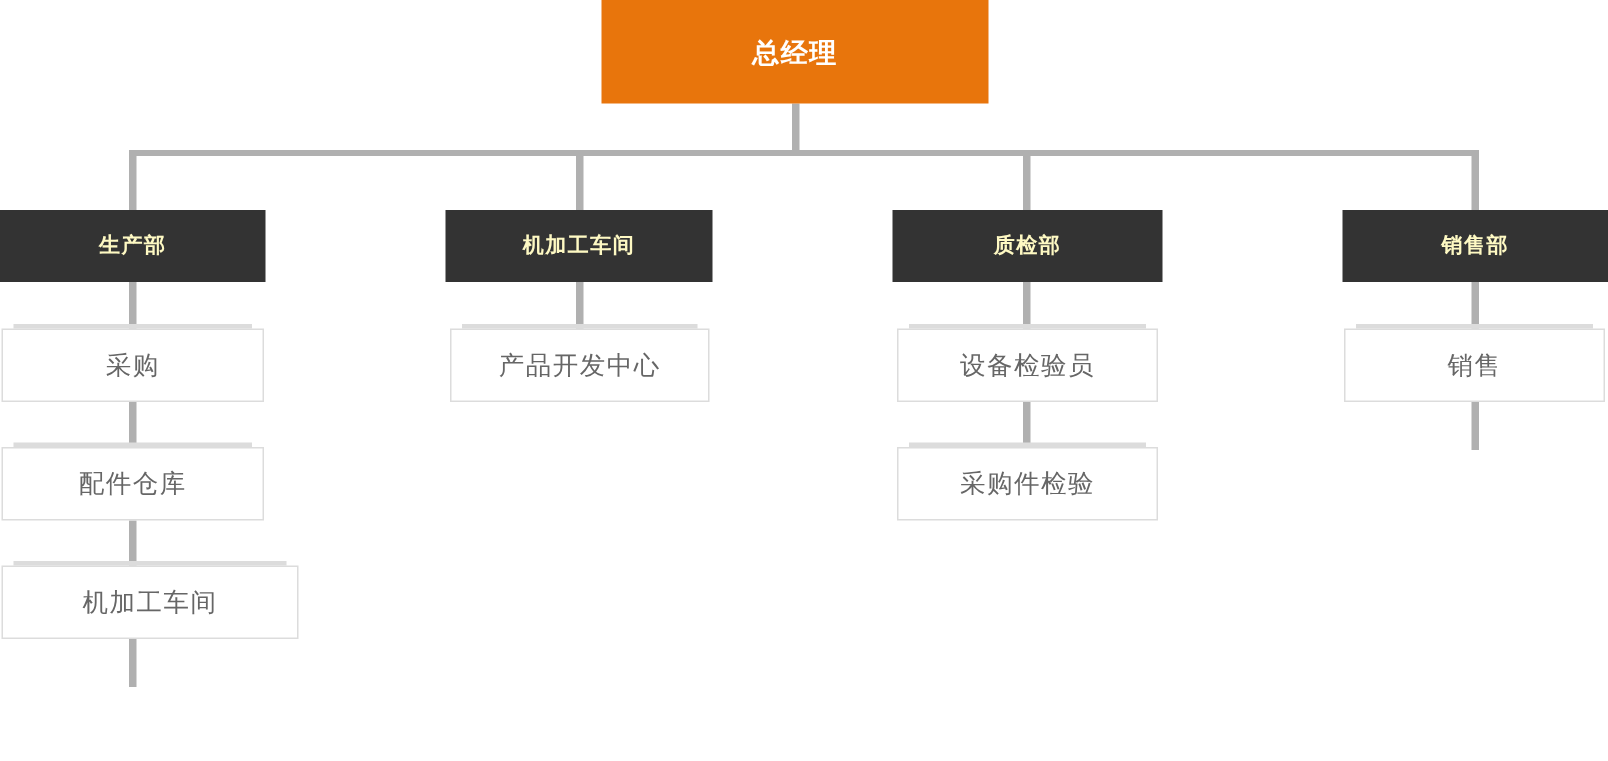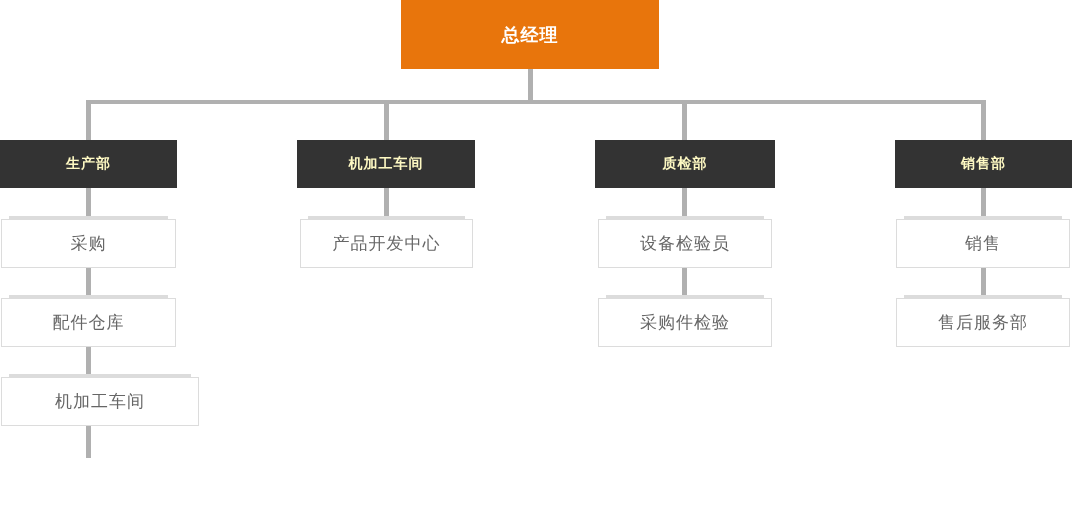--- a/index.html
+++ b/index.html
@@ -88,15 +88,14 @@
   <div class="node leaf" style="left:1px; top:219px; width:175px; height:49px;">采购</div>
   <div class="node leaf" style="left:1px; top:298px; width:175px; height:49px;">配件仓库</div>
   <div class="node leaf" style="left:1px; top:377px; width:198px; height:49px;">机加工车间</div>
 
   <div class="node leaf" style="left:300px; top:219px; width:173px; height:49px;">产品开发中心</div>
 
   <div class="node leaf" style="left:598px; top:219px; width:174px; height:49px;">设备检验员</div>
   <div class="node leaf" style="left:598px; top:298px; width:174px; height:49px;">采购件检验</div>
 
   <div class="node leaf" style="left:896px; top:219px; width:174px; height:49px;">销售</div>
-  <div class="node leaf" style="left:896px; top:298px; width:174px; height:49px;">售后服务部</div>
 
 </div>
 
 </body></html>

